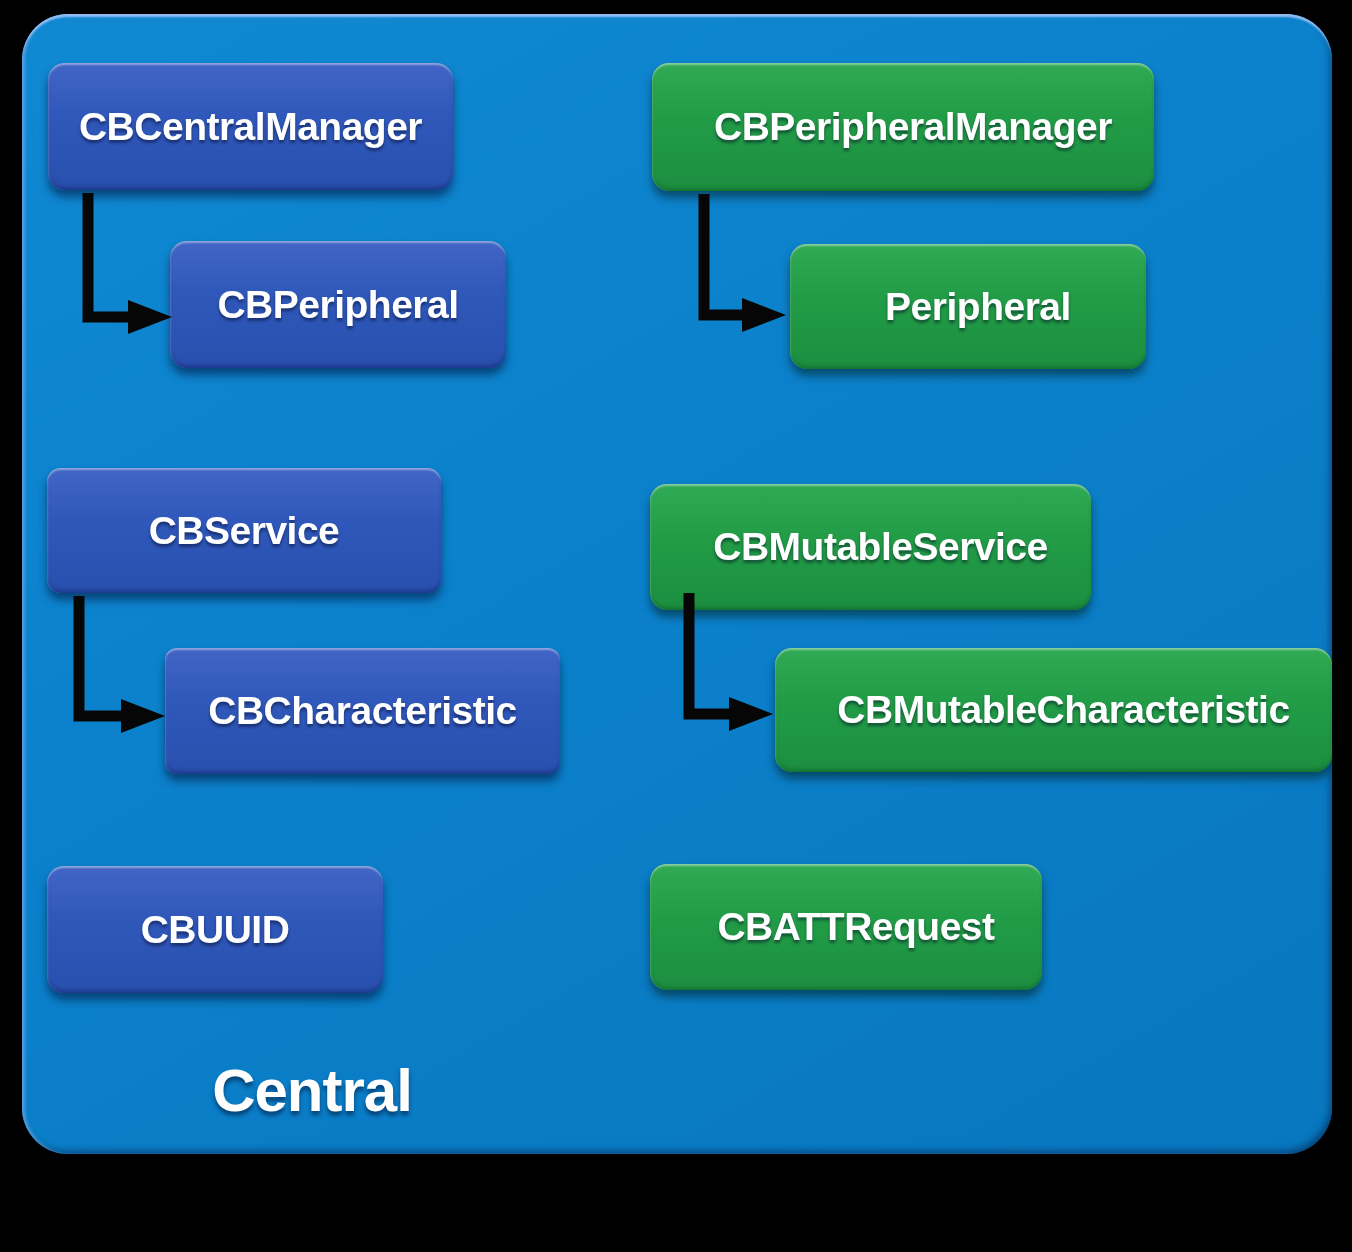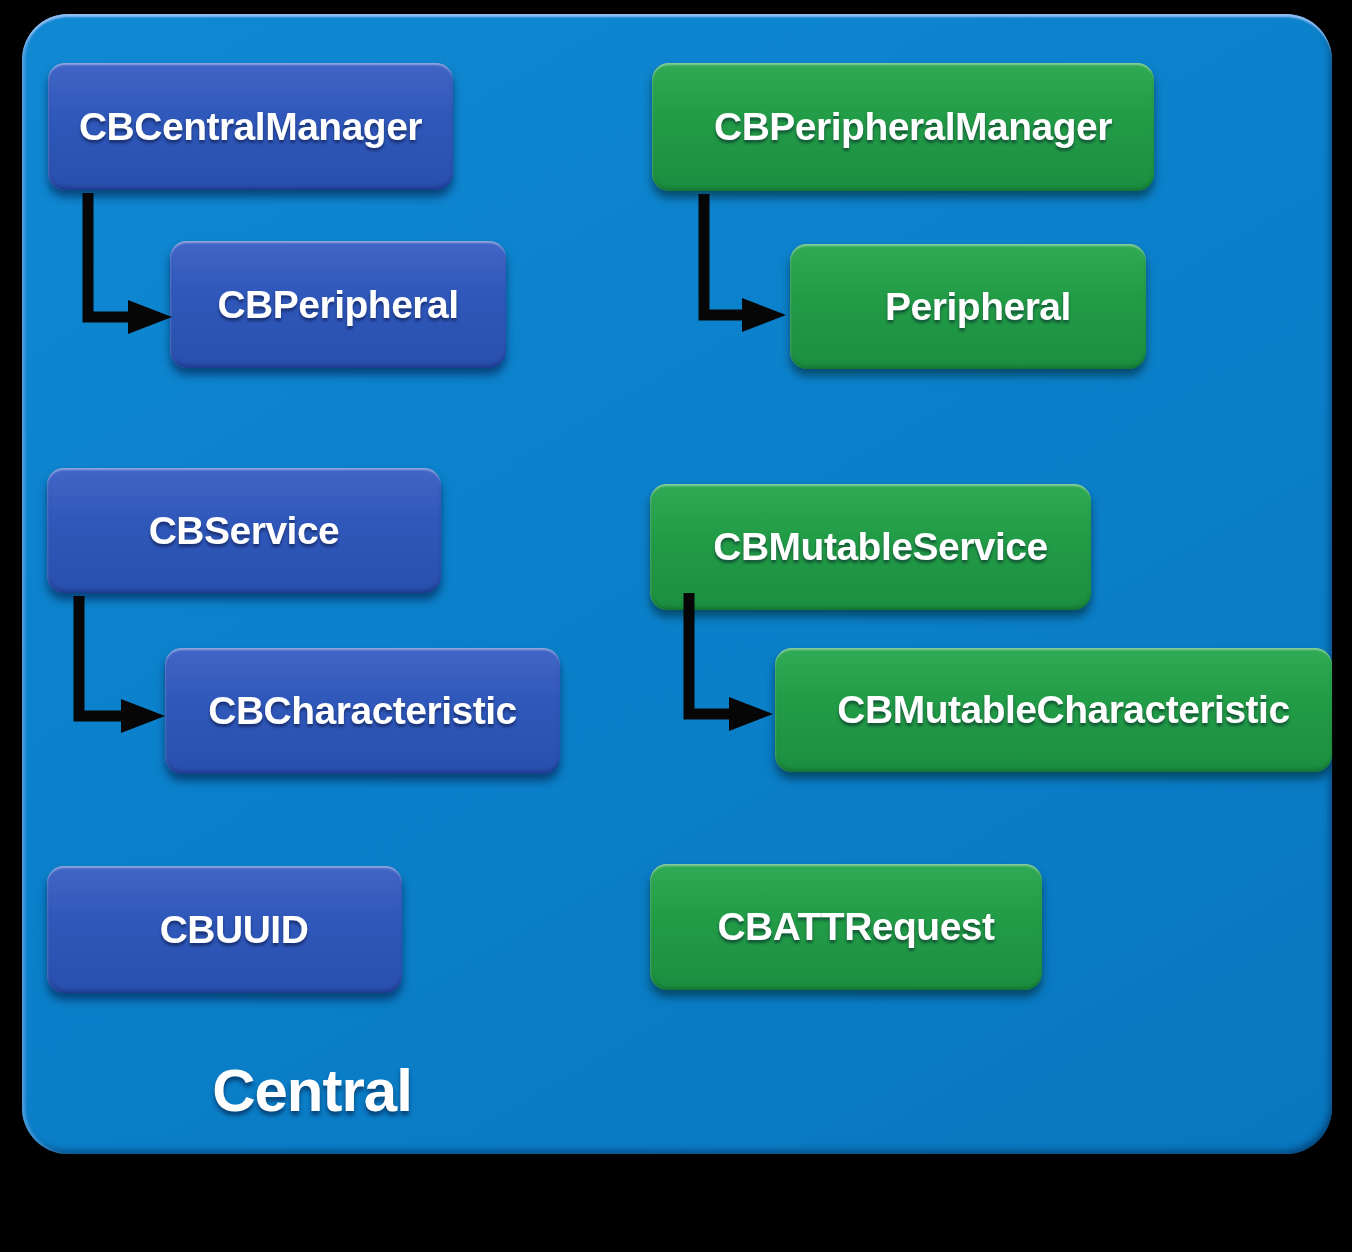--- a/index.html
+++ b/index.html
@@ -55,23 +55,23 @@
     box-shadow:
       0 7px 9px rgba(0, 25, 20, 0.5),
       inset 0 3px 2px -1px rgba(255, 255, 255, 0.42),
       inset 2px 0 2px -1px rgba(255, 255, 255, 0.18),
       inset 0 -4px 5px -2px rgba(0, 55, 20, 0.4);
     padding-left: 20px;
   }
   
   #node-cbcentralmanager        { left: 48px;  top: 63px;  width: 405px; height: 127px; }
   #node-cbperipheral            { left: 170px; top: 241px; width: 336px; height: 127px; }
-  #node-cbservice               { left: 47px;  top: 468px; width: 394px; height: 125px; }
-  #node-cbcharacteristic        { left: 165px; top: 648px; width: 395px; height: 126px; }
-  #node-cbuuid                  { left: 47px;  top: 866px; width: 336px; height: 127px; padding-left: 19px; }
+  #node-cbservice               { left: 47px;  top: 468px; width: 394px; height: 125px; border-radius: 14px; }
+  #node-cbcharacteristic        { left: 165px; top: 648px; width: 395px; height: 126px; border-radius: 12px; }
+  #node-cbuuid                  { left: 47px;  top: 866px; width: 336px; height: 127px; }
   #node-cbperipheralmanager     { left: 652px; top: 63px;  width: 482px; height: 128px; }
   #node-cbcentral               { left: 790px; top: 244px; width: 336px; height: 125px; }
   #node-cbmutableservice        { left: 650px; top: 464px; width: 421px; height: 126px; margin-top: 20px; }
   #node-cbmutablecharacteristic { left: 775px; top: 648px; width: 537px; height: 124px; }
   #node-cbattrequest            { left: 650px; top: 864px; width: 372px; height: 126px; }
 
   .section-label {
     position: absolute;
     width: 400px;
     text-align: center;

